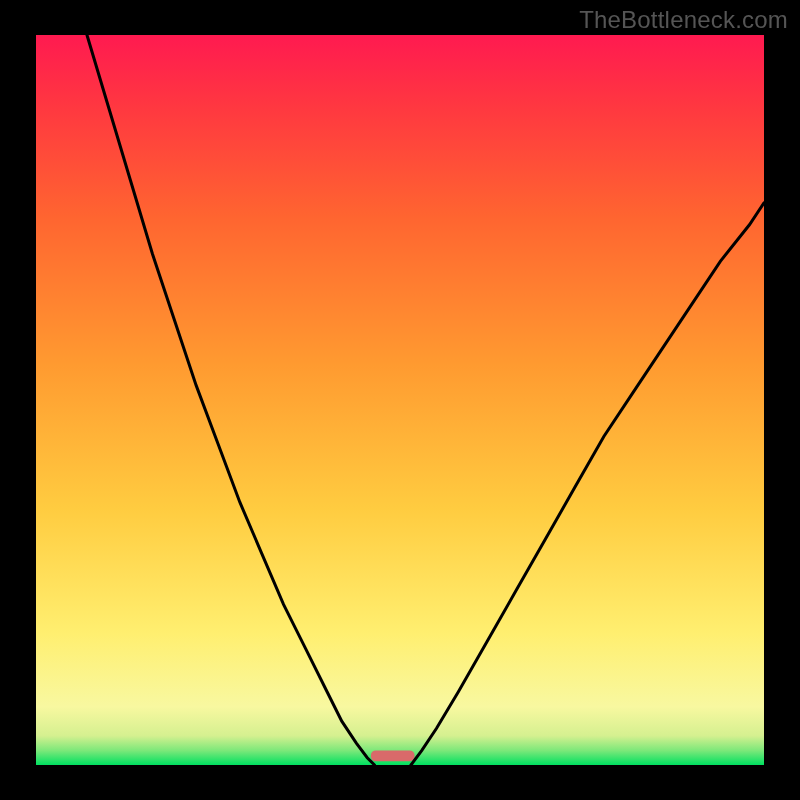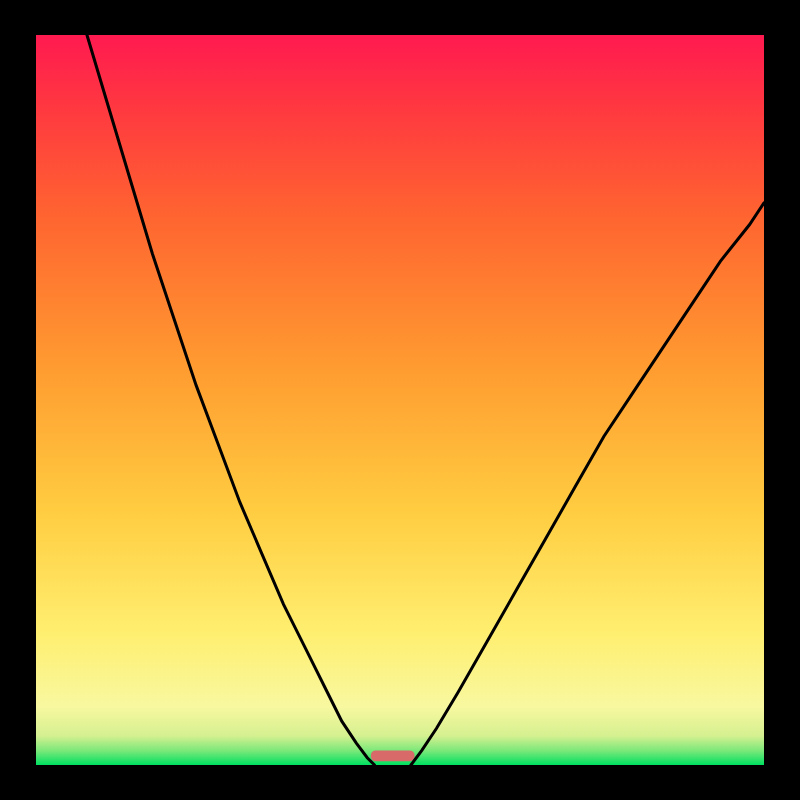--- a/index.html
+++ b/index.html
@@ -27,20 +27,21 @@
     letter-spacing: 0.2px;
   }
   svg {
     display: block;
   }
 </style>
 </head>
 <body>
 
 <div class="chart-container">
+  <div class="watermark">TheBottleneck.com</div>
   <svg id="chart-svg" width="800" height="800" viewBox="0 0 800 800">
       <rect x="0" y="0" width="800" height="800" fill="#000000"></rect>
       <defs>
         <linearGradient id="grad" x1="0" y1="1" x2="0" y2="0">
           <stop offset="0%" stop-color="#00e060"></stop>
           <stop offset="2%" stop-color="#7de87a"></stop>
           <stop offset="4%" stop-color="#d5f090"></stop>
           <stop offset="8%" stop-color="#f8f8a0"></stop>
           <stop offset="18%" stop-color="#ffef70"></stop>
           <stop offset="35%" stop-color="#ffcc40"></stop>

